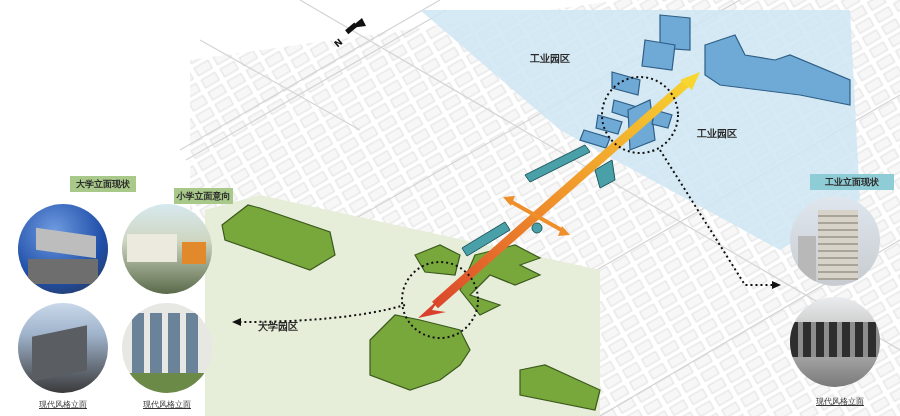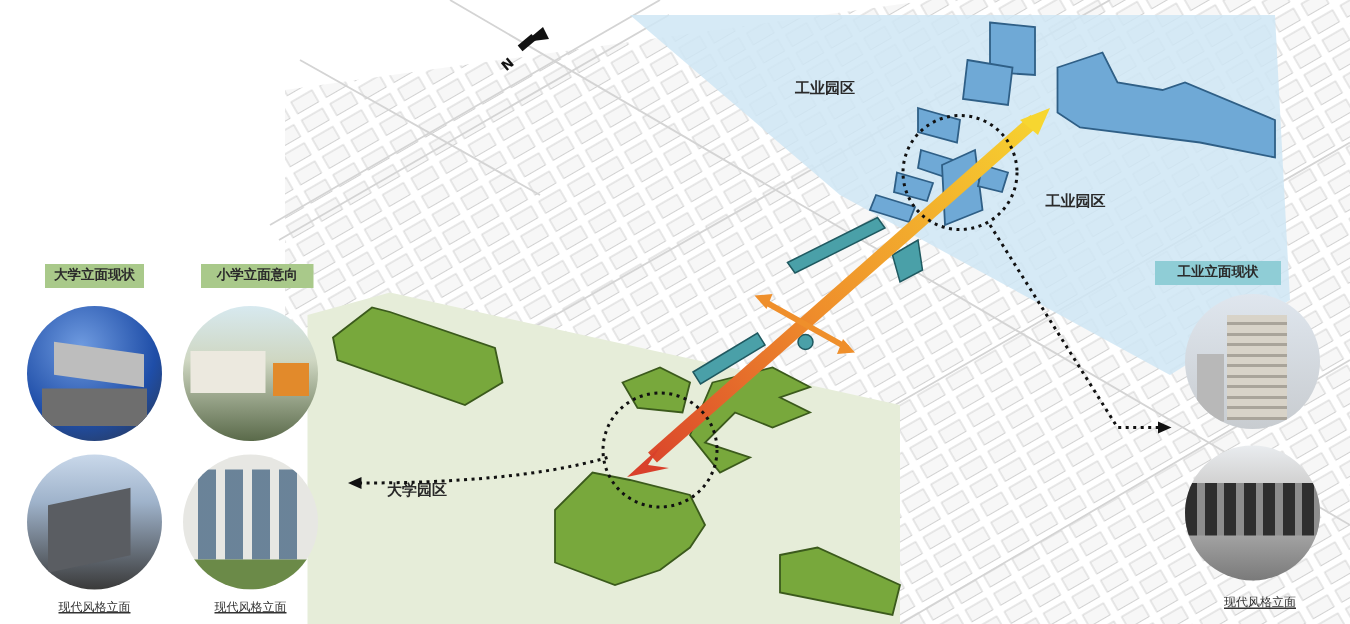--- a/index.html
+++ b/index.html
@@ -1,18 +1,18 @@
 <!DOCTYPE html>
 <html><head>
 <meta charset="utf-8">
 <style>
   html, body { margin:0; padding:0; background:#ffffff; }
   body { width:900px; height:416px; overflow:hidden; position:relative; font-family:"DejaVu Sans", sans-serif; }
   #stage { position:absolute; left:0; top:0; width:900px; height:416px; }
-  .label-box { position:absolute; font-size:9px; font-weight:bold; color:#2b2b2b; text-align:center; line-height:16px; height:16px; }
+  .label-box { position:absolute; font-size:9px; font-weight:bold; color:#2b2b2b; text-align:center; line-height:16px; height:16px;margin-left:40px; }
   .label-green { background:#a9c98a; }
   .label-blue { background:#8fcdd6; }
   .caption { position:absolute; font-size:8px; color:#333; text-align:center; width:90px;text-decoration:underline; }
   .photo { position:absolute; border-radius:50%; overflow:hidden; }
 </style>
 </head>
 <body>
 
 <div id="stage">
 
@@ -96,21 +96,21 @@
     <polygon points="232,322 241,318 241,326" fill="#111"></polygon>
 
     <g>
       <polygon points="350,28 362,18 366,26" fill="#111"></polygon>
       <rect x="345" y="26" width="12" height="5" transform="rotate(-40 351 28)" fill="#111"></rect>
       <text x="334" y="46" font-size="9" font-weight="bold" fill="#111" transform="rotate(-40 338 42)">N</text>
     </g>
   </svg>
 
   <div class="label-box label-green" style="left:30px;top:176px;width:66px;">大学立面现状</div>
-  <div class="label-box label-green" style="left:134px;top:176px;width:75px;">小学立面意向</div>
+  <div class="label-box label-green" style="left:134px;top:188px;width:59px;">小学立面意向</div>
 
   <div class="photo" style="left:18px;top:204px;width:90px;height:90px;background:radial-gradient(circle at 40% 30%,#6f9be0,#1f4ea8 60%,#2c3340);">
     <div style="position:absolute;left:18px;top:28px;width:60px;height:22px;background:#bdbdbd;transform:skewY(8deg);"></div>
     <div style="position:absolute;left:10px;top:55px;width:70px;height:25px;background:#6e6e6e;"></div>
   </div>
   <div class="photo" style="left:122px;top:204px;width:90px;height:90px;background:linear-gradient(#d7e9ef,#cfd7c2 40%,#5a6a4a);">
     <div style="position:absolute;left:5px;top:30px;width:50px;height:28px;background:#ece9df;"></div>
     <div style="position:absolute;left:60px;top:38px;width:24px;height:22px;background:#e28a2b;"></div>
   </div>
   <div class="photo" style="left:18px;top:303px;width:90px;height:90px;background:linear-gradient(#c9d8ea,#9fb3cb 35%,#3a3a3a);">

